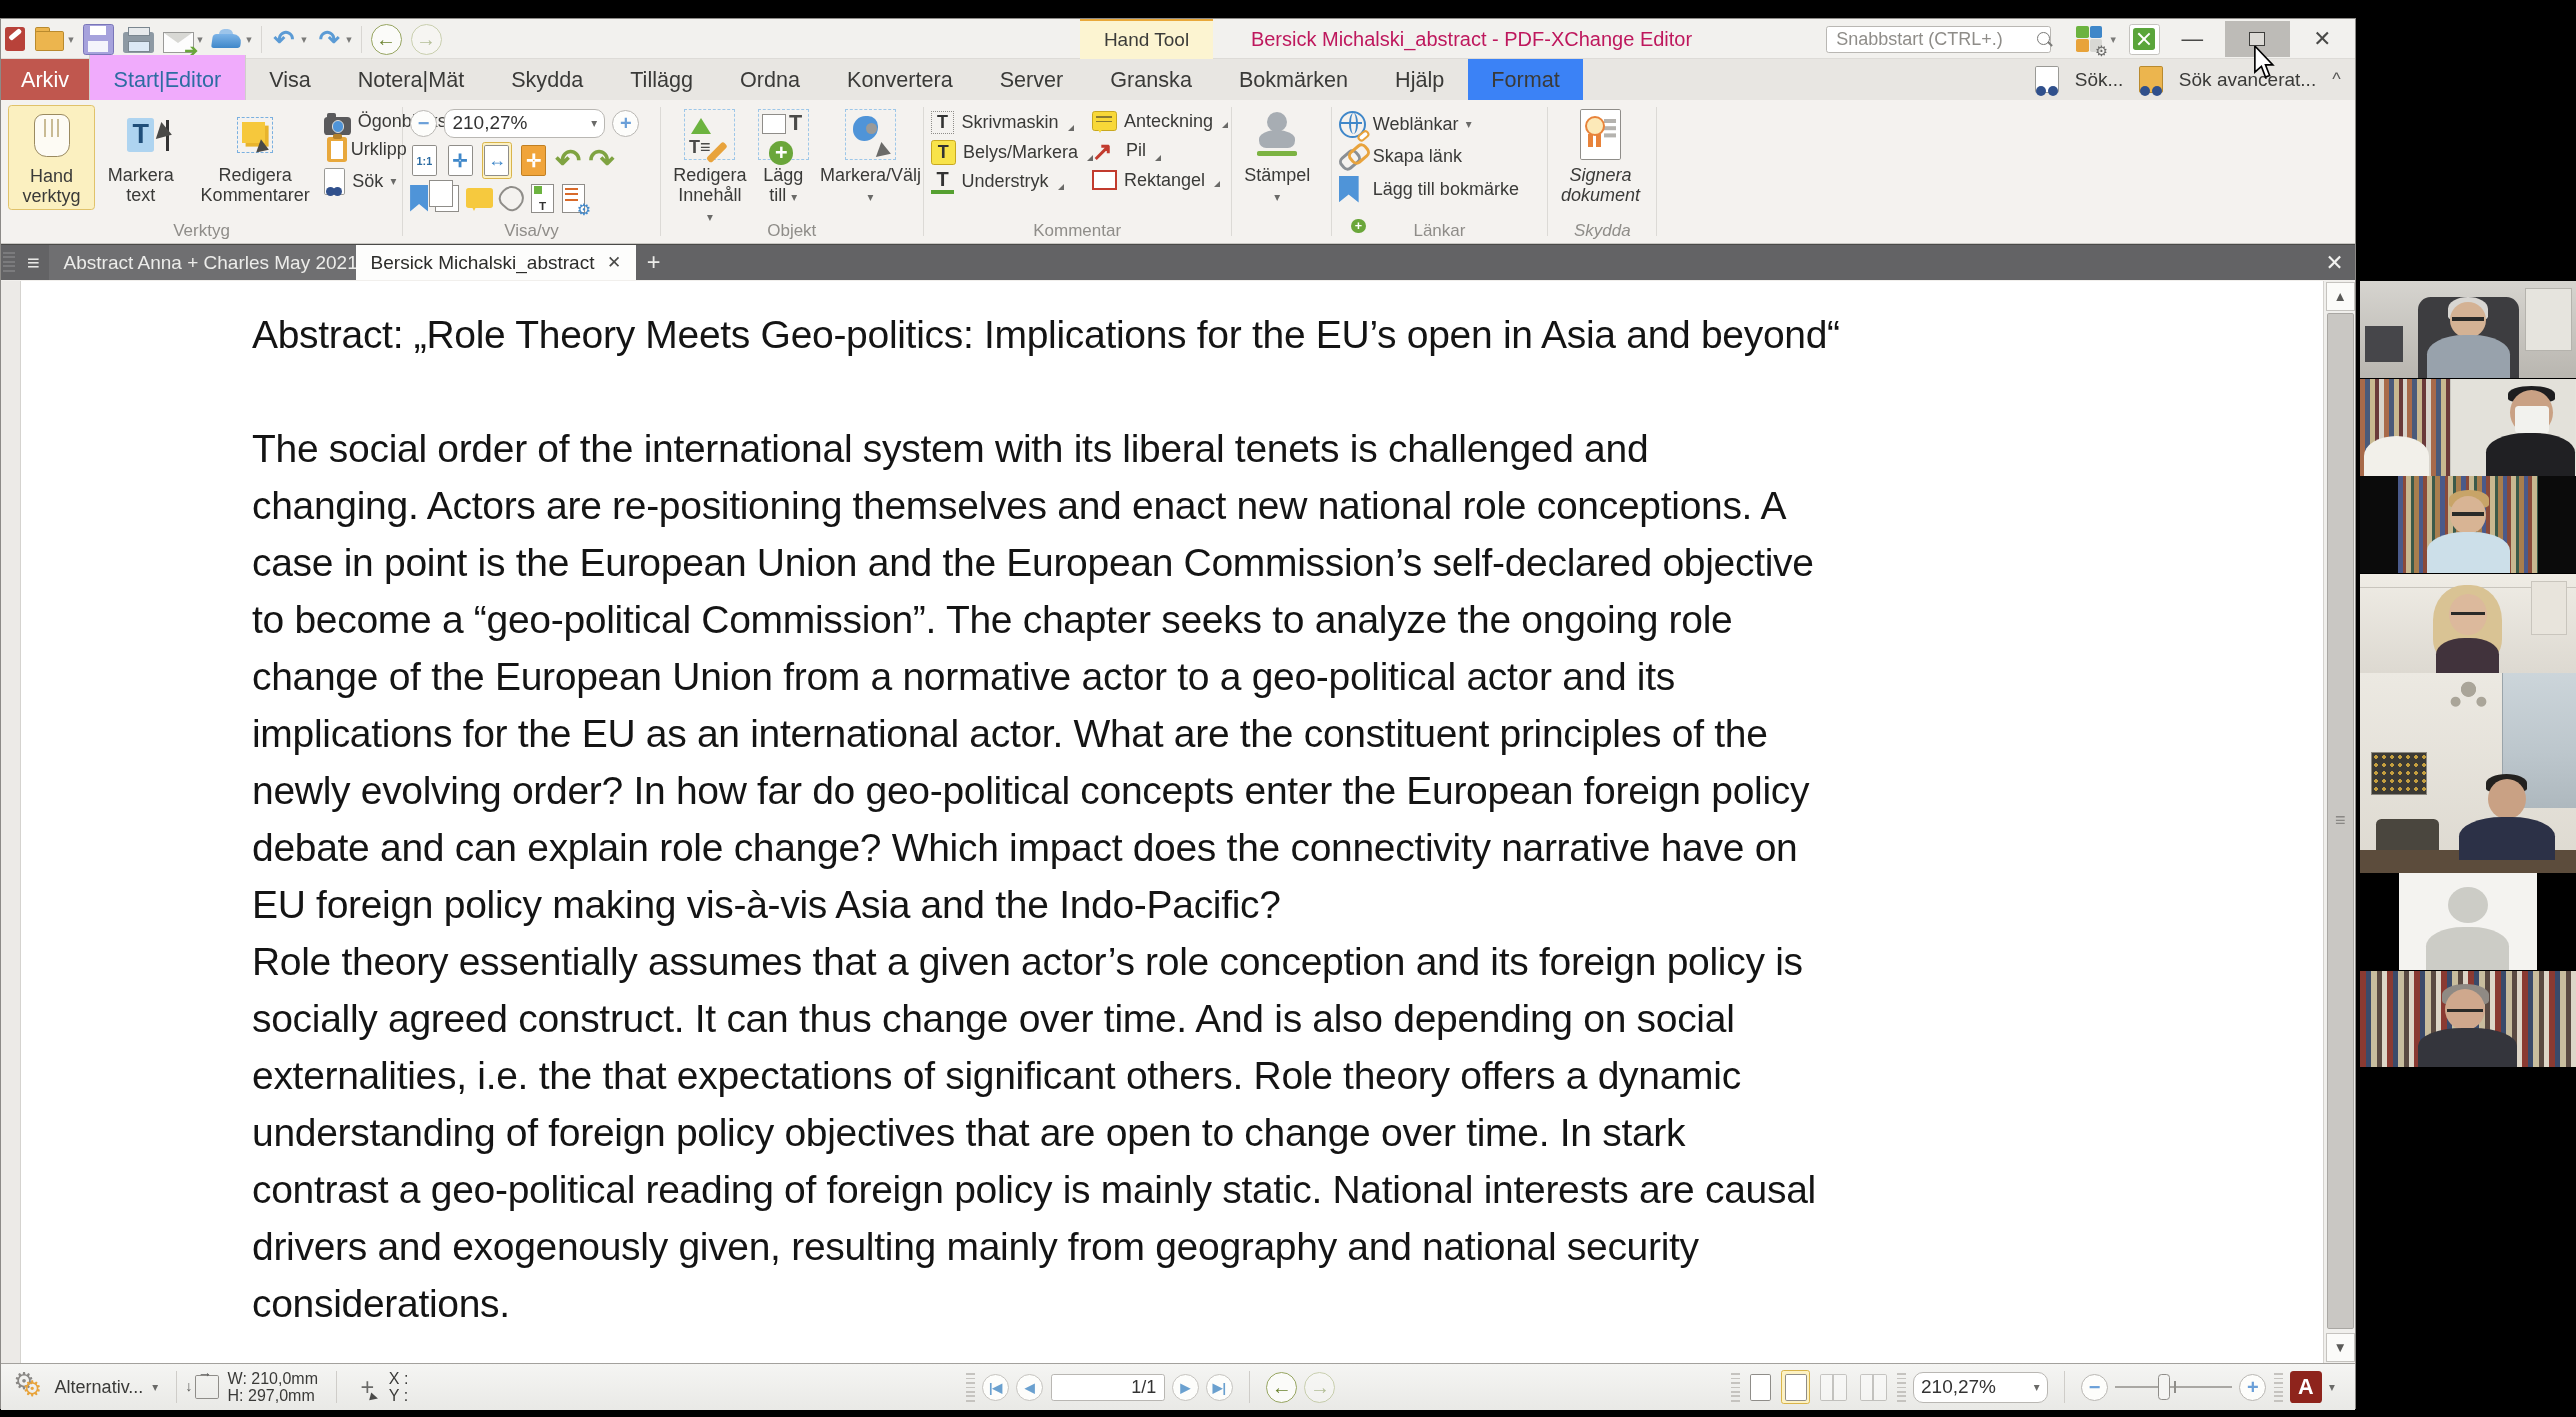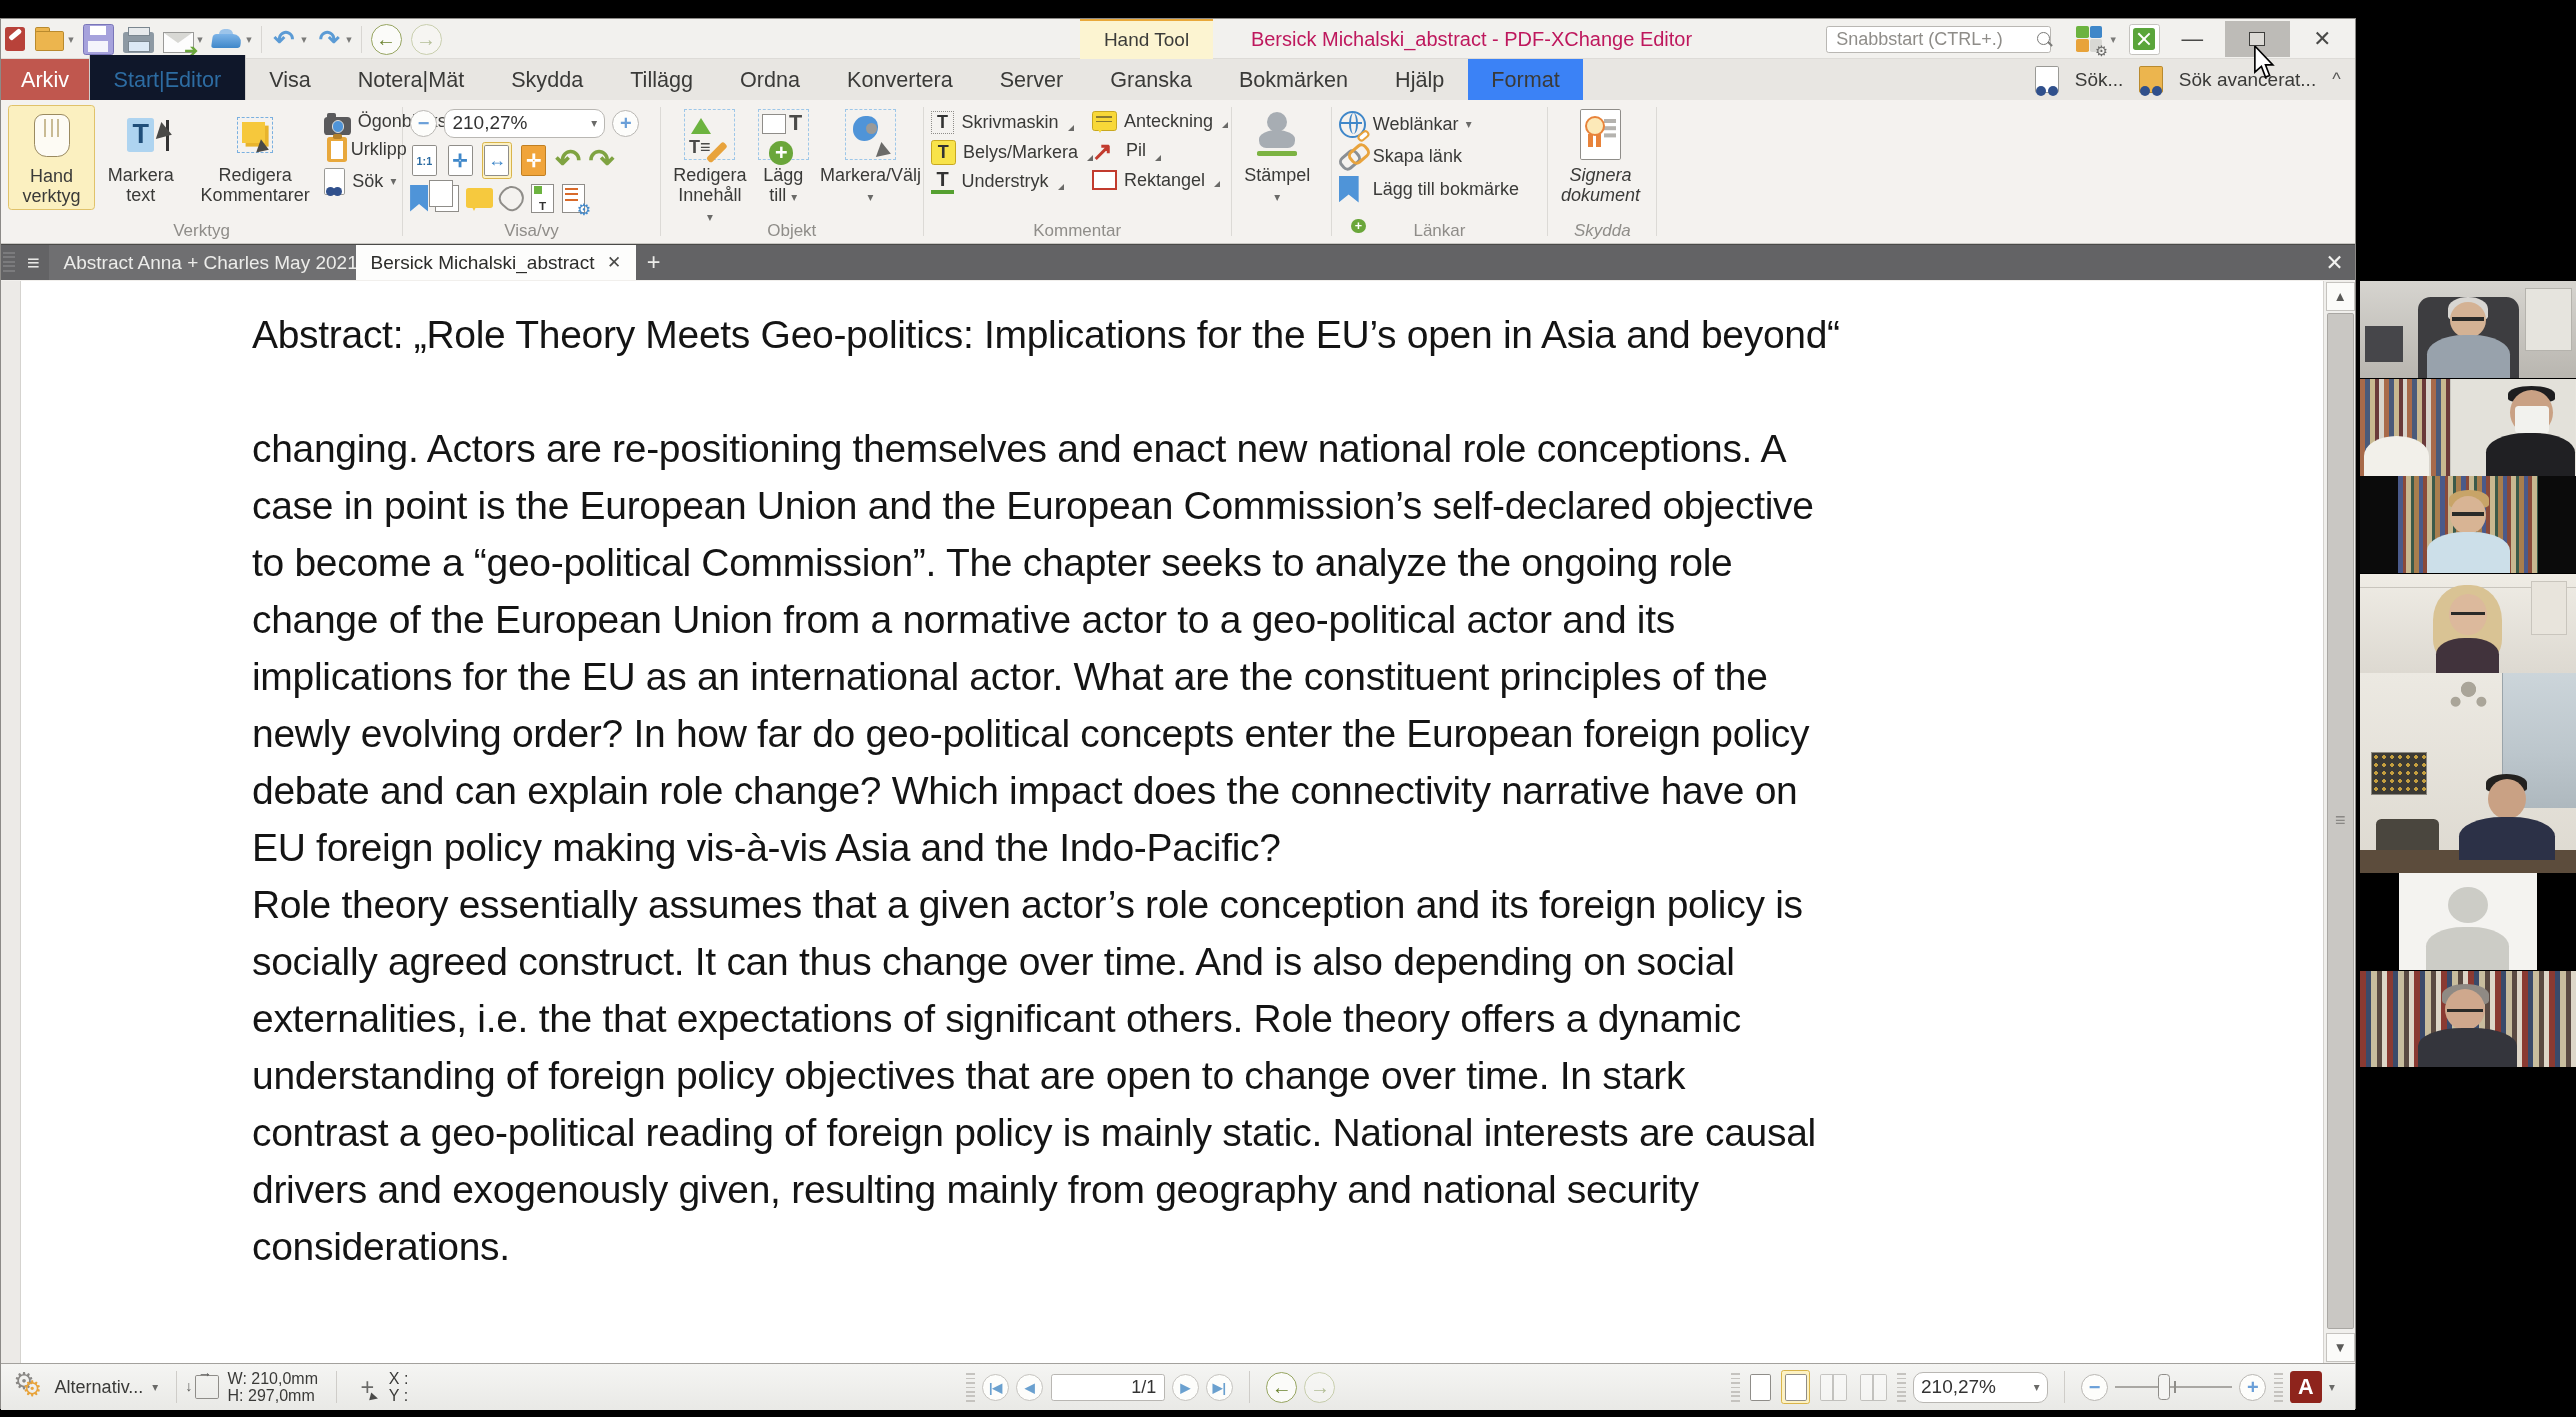--- a/index.html
+++ b/index.html
@@ -56,21 +56,21 @@
   .fullsc i::after{transform:rotate(-45deg);}
   .wbtn{width:40px;height:36px;display:flex;align-items:center;justify-content:center;font-size:21.6px;color:#4a4a48;}
   .wbtn.max{width:65px;background:#bdbbb7;}
   .maxrect{width:16px;height:14.4px;border:1.8px solid #3e3e3c;background:#dcdad6;}
   #cursor{position:absolute;left:2251px;top:27px;z-index:50;}
 
   
   .menubar{position:absolute;left:0;top:40px;width:100%;height:41px;background:#e8e6e2;display:flex;align-items:stretch;font-size:21.6px;color:#3a3a38;}
   .mitem{display:flex;align-items:center;padding:0 23.5px;white-space:nowrap;}
   .mitem.arkiv{background:#c0574e;color:#fff;padding:0 20px;}
-  .mitem.activeTab{background:#0f172a;color:#2d6ca2;margin-top:-3.6px;padding-top:3.6px;border-left:0.9px solid #d0cecb;border-right:0.9px solid #d0cecb;}
+  .mitem.activeTab{background:#f0abfc;color:#2d6ca2;margin-top:-3.6px;padding-top:3.6px;border-left:0.9px solid #d0cecb;border-right:0.9px solid #d0cecb;}
   .mitem.formatYellow{background:#3b82f6;}
   .menu-right{margin-left:auto;display:flex;align-items:center;gap:16px;padding-right:14.4px;font-size:19px;color:#3a3a38;}
   .binoc{width:23.5px;height:27px;background:#fff;border:0.9px solid #9a9a96;border-radius:1.8px;position:relative;}
   .binoc::before,.binoc::after{content:"";position:absolute;bottom:-3.6px;width:10px;height:10px;background:#30508c;border-radius:50%;}
   .binoc::before{left:0;}
   .binoc::after{right:0;}
   .binoc.fold{background:#ecb54e;border-color:#b98a2e;}
   .chev{font-size:18px;color:#5a5a58;}
 
   
@@ -598,20 +598,21 @@
       <div class="tadd">+</div>
       <div class="tbar-close">✕</div>
     </div>
 
     <div class="docarea">
       <div class="leftstrip"></div>
       <div class="textblock">
 
       <div class="dline">Abstract: „Role Theory Meets Geo-politics: Implications for the EU’s open in Asia and beyond“</div>
           <div class="dline"></div>
+          <div class="dline">The social order of the international system with its liberal tenets is challenged and</div>
           <div class="dline">changing. Actors are re-positioning themselves and enact new national role conceptions. A</div>
           <div class="dline">case in point is the European Union and the European Commission’s self-declared objective</div>
           <div class="dline">to become a “geo-political Commission”. The chapter seeks to analyze the ongoing role</div>
           <div class="dline">change of the European Union from a normative actor to a geo-political actor and its</div>
           <div class="dline">implications for the EU as an international actor. What are the constituent principles of the</div>
           <div class="dline">newly evolving order? In how far do geo-political concepts enter the European foreign policy</div>
           <div class="dline">debate and can explain role change? Which impact does the connectivity narrative have on</div>
           <div class="dline">EU foreign policy making vis-à-vis Asia and the Indo-Pacific?</div>
           <div class="dline">Role theory essentially assumes that a given actor’s role conception and its foreign policy is</div>
           <div class="dline">socially agreed construct. It can thus change over time. And is also depending on social</div>

